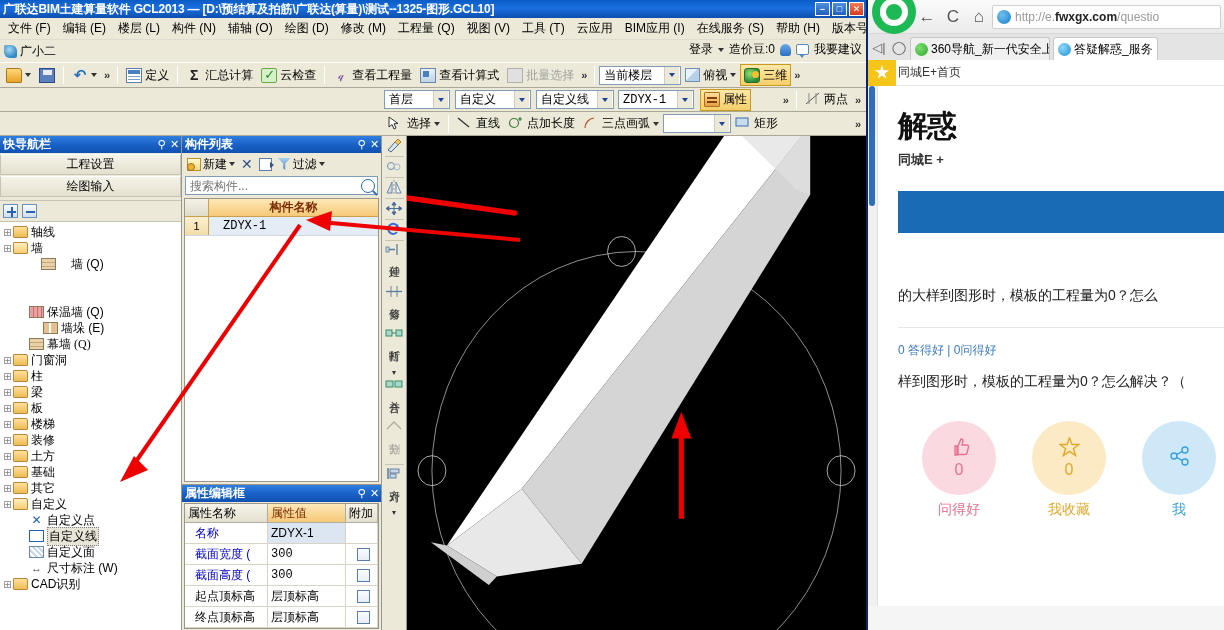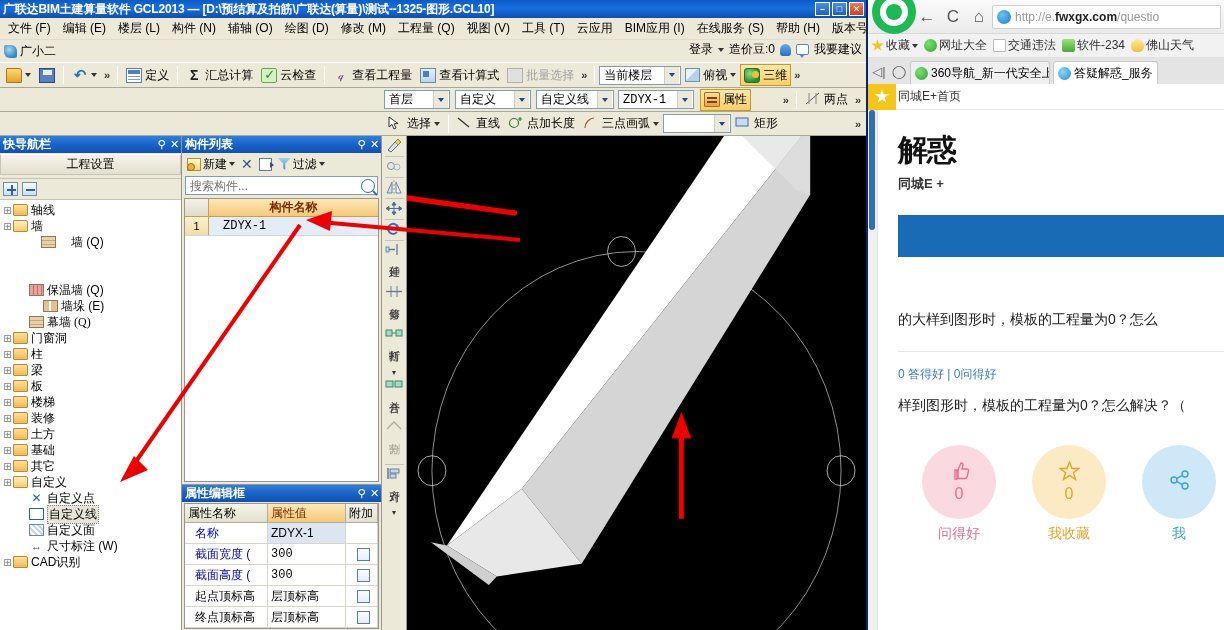--- a/index.html
+++ b/index.html
@@ -524,20 +524,21 @@
 
     <div class="workarea">
 
       <div class="panel" id="leftnav">
         <div class="panel-head">
           <span class="ph-title">快导航栏</span>
           <span class="ph-btn">⚲</span>
           <span class="ph-btn">✕</span>
         </div>
         <div class="nav-btn">工程设置</div>
+        <div class="nav-btn">绘图输入</div>
         <div class="nav-tools">
           <span class="tool-sq plus"></span>
           <span class="tool-sq"></span>
         </div>
         <div class="tree" id="nav-tree">
             <div class="tnode" style="padding-left: 2px;">
               <span class="texp">⊞</span>
               <span class="tfolder"></span>
               <span class="tlabel">轴线</span>
             </div>
@@ -875,43 +876,20 @@
       </div>
       <div class="nav-ico">←</div>
       <div class="nav-ico">C</div>
       <div class="nav-ico">⌂</div>
       <div class="url-bar">
         <span class="url-globe"></span>
         <span class="url-txt"><span>http://e.</span><b>fwxgx.com</b><span>/questio</span></span>
       </div>
     </div>
 
-    <div class="br-bk" id="bookmarks">
-        <div class="bk">
-          <span class="bk-ico star"></span>
-          <span>收藏</span>
-          <span class="caret-dn"></span>
-        </div>
-        <div class="bk">
-          <span class="bk-ico green"></span>
-          <span>网址大全</span>
-        </div>
-        <div class="bk">
-          <span class="bk-ico page"></span>
-          <span>交通违法</span>
-        </div>
-        <div class="bk">
-          <span class="bk-ico num"></span>
-          <span>软件-234</span>
-        </div>
-        <div class="bk">
-          <span class="bk-ico cloud"></span>
-          <span>佛山天气</span>
-        </div>
-      </div>
 
     <div class="br-tabs">
       <div class="tb-nav-ico">◁|</div>
       <div class="tb-nav-ico">◯</div>
       <div id="tablist" style="display:flex;align-items:flex-end;gap:3px">
           <div class="btab">
             <span class="tab-ico g"></span>
             <span>360导航_新一代安全上↑</span>
           </div>
           <div class="btab active">

